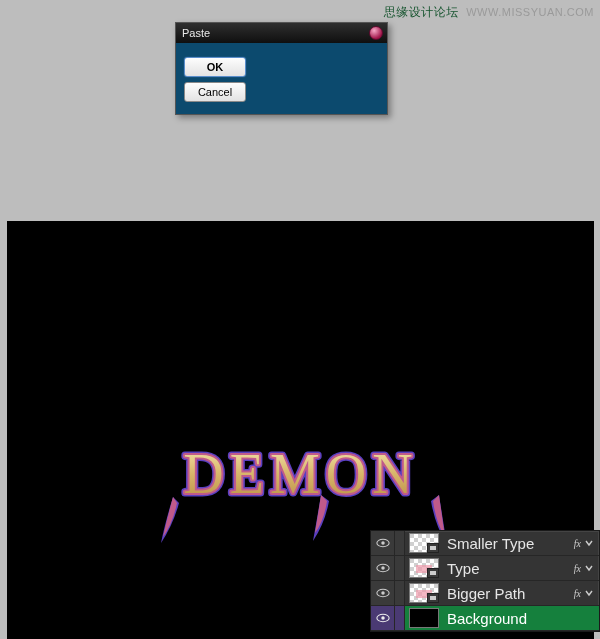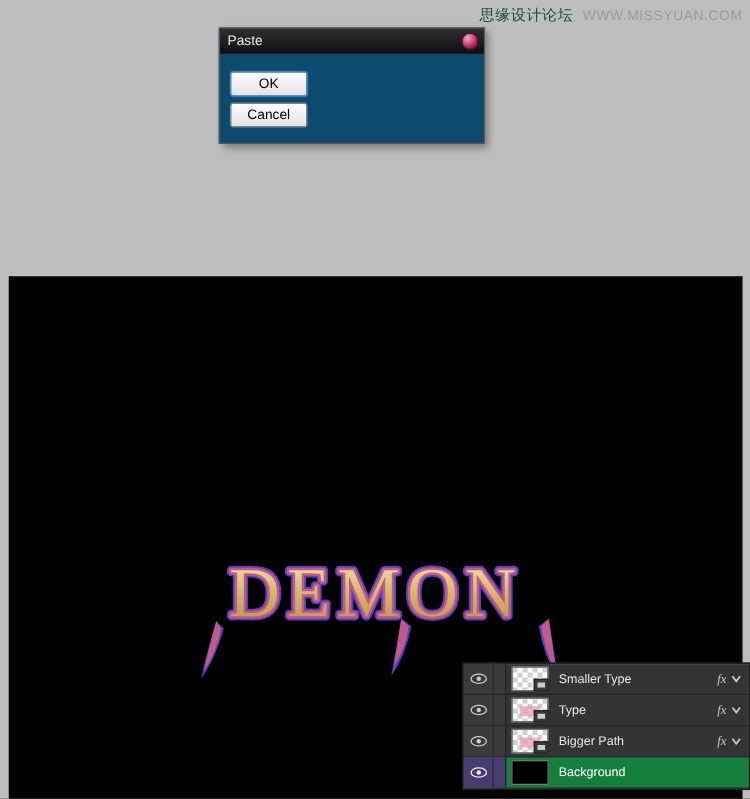--- a/index.html
+++ b/index.html
@@ -13,42 +13,42 @@
   .close-btn { width: 14px; height: 14px; border-radius: 50%; background: radial-gradient(circle at 35% 30%, #f7a7c6, #a1164a 70%); border: 1px solid #600b2f; }
   .dialog-body { display: flex; padding: 8px 8px 12px 8px; gap: 8px; }
   .fieldset { border: 1px solid #a0a0a0; padding: 6px 8px 8px 8px; width: 122px; background: #ececec; }
   .fieldset-legend { font-size: 11px; color: #111; background: #ececec; padding: 0 3px; margin-left: 2px; }
   .radio-row { display: flex; align-items: center; gap: 4px; padding: 1px 0; color: #000; font-size: 11px; }
   .radio { width: 11px; height: 11px; border: 1px solid #666; border-radius: 50%; background: #fff; display: inline-flex; align-items: center; justify-content: center; }
   .radio.checked::after { content: ""; width: 5px; height: 5px; border-radius: 50%; background: #222; display: block; }
   .radio-row.selected .radio-label { outline: 1px dotted #000; outline-offset: 0; padding: 0 1px; }
   .dialog-buttons { display: flex; flex-direction: column; gap: 5px; width: 62px; margin-top: 6px; }
   .btn { height: 20px; border: 1px solid #8a8a8a; background: linear-gradient(#fdfdfd,#e3e3e3); border-radius: 3px; font-size: 11px; color: #000; display: flex; align-items: center; justify-content: center; cursor: pointer; }
-  .btn.ok { border: 1px solid #5a8ecb; box-shadow: 0 0 1px #5a8ecb; font-weight: normal; }
+  .btn.ok { border: 1px solid #5a8ecb; box-shadow: 0 0 1px #5a8ecb; font-weight: bold; }
 
   
   .canvas { position: absolute; left: 7px; top: 193px; width: 587px; height: 440px; background: #000; margin-top: 28px; }
   .demon-wrap { position: absolute; left: 50%; top: 212px; transform: translateX(-50%); }
   .demon-svg { display: block; }
 
   
   .layers { position: absolute; left: 370px; top: 530px; width: 230px; background: #343434; border: 1px solid #1a1a1a; box-shadow: 0 0 0 1px #444 inset; }
   .layer-row { display: flex; align-items: center; height: 25px; border-bottom: 1px solid #262626; }
   .layer-row.selected { background: #15803d; }
   .vis-col { width: 24px; height: 100%; border-right: 1px solid #262626; display: flex; align-items: center; justify-content: center; background: #3a3a3a; }
   .layer-row.selected .vis-col { background: #4a3a73; }
   .eye { width: 14px; height: 10px; }
   .thumb { width: 30px; height: 20px; margin: 0 2px 0 4px; border: 1px solid #777; background: #fff; position: relative; }
   .thumb.transparent { background:
     repeating-conic-gradient(#fff 0 25%, #d0d0d0 0 50%) 0 0/8px 8px; }
   .thumb.black { background: #000; }
   .thumb .pinkblob { position: absolute; left: 6px; top: 6px; width: 16px; height: 8px; background: #e9a; opacity: 0.7; }
   .sublayer-badge { position: absolute; right: -1px; bottom: -1px; width: 12px; height: 10px; background: #3a3a3a; border: 1px solid #222; }
   .sublayer-badge::before { content:""; position:absolute; left:2px; top:2px; width:6px; height:4px; background:#ccc; }
-  .layer-name { color: #e6e6e6; font-size: 10px; margin-left: 6px; flex: 1; }
+  .layer-name { color: #e6e6e6; font-size: 15px; margin-left: 6px; flex: 1; }
   .layer-row.selected .layer-name { color: #fff; }
   .fx { color: #ccc; font-size: 10px; font-style: italic; padding-right: 2px; font-family: Georgia, serif; }
   .chev { width: 12px; height: 10px; display: inline-flex; align-items: center; justify-content: center; color: #ccc; margin-right: 4px; }
   .chev svg { width: 8px; height: 8px; }
   .link-col { width: 10px; height: 100%; border-right: 1px solid #262626; background: #3a3a3a; }
   .layer-row.selected .link-col { background: #4a3a73; }
 </style>
 </head>
 <body>
 

